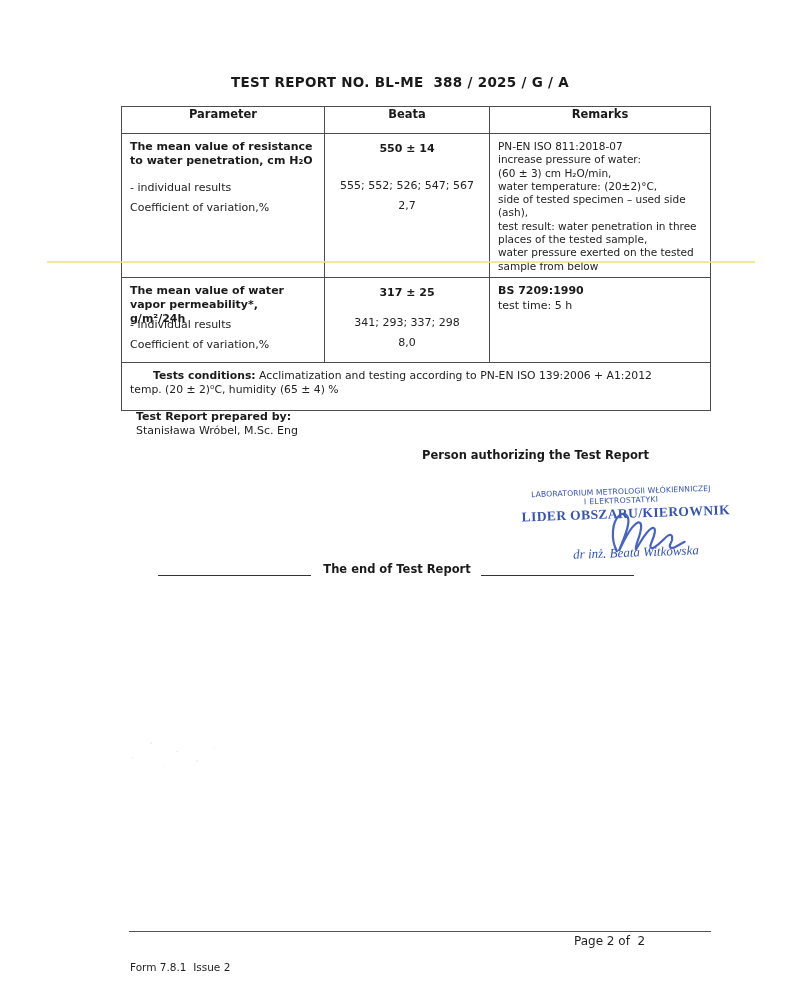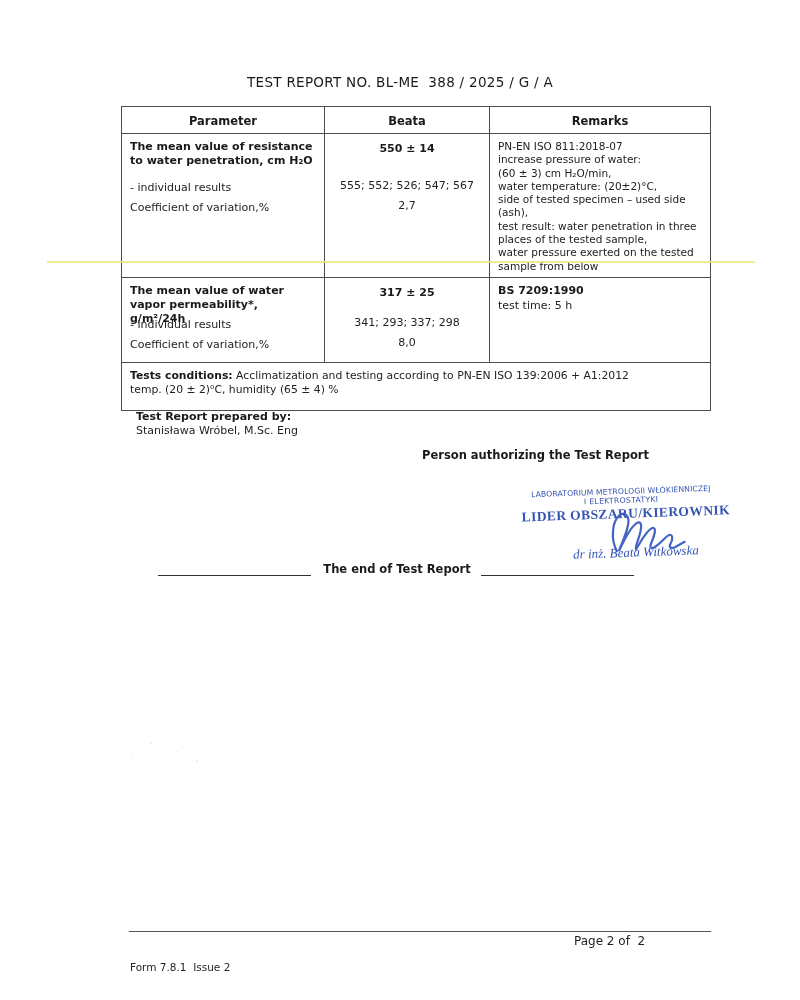--- a/index.html
+++ b/index.html
@@ -3,56 +3,56 @@
 <meta charset="utf-8">
 <style>
   * { margin:0; padding:0; box-sizing:border-box; }
   html,body { background:#ffffff; }
   body { width:800px; height:1000px; position:relative; font-family:"DejaVu Sans","Liberation Sans",sans-serif; color:#1f1f1f; }
 
   .sheet { position:absolute; inset:0; background:#ffffff; overflow:hidden; }
 
   .report-title {
     position:absolute; top:74px; left:0; width:800px;
-    text-align:center; font-size:13.5px; font-weight:normal;
+    text-align:center; font-size:13.5px; font-weight:bold;
     letter-spacing:0.3px; white-space:pre; color:#1a1a1a;
   }
 
   table.report-table {
     position:absolute; left:121px; top:106px;
     width:589px; border-collapse:collapse; table-layout:fixed;
     font-size:11px; color:#222;
   }
   .report-table col.c1 { width:203px; }
   .report-table col.c2 { width:165px; }
   .report-table col.c3 { width:221px; }
   .report-table th, .report-table td {
     border:1.5px solid #4d4d4d; vertical-align:top; padding:6px 8px 4px 8px;
   }
-  .report-table th { font-size:11.5px; font-weight:bold; text-align:center; height:27px; padding-top:7px; color:#1a1a1a; }
+  .report-table th { font-size:11.5px; font-weight:bold; text-align:center; height:27px; padding-top:0; color:#1a1a1a; }
   tr.data-row-1 { height:139px; }
   tr.data-row-2 { height:82px; }
   tr.conditions-row { height:48px; }
 
   .param-title { font-weight:bold; line-height:14px; color:#1a1a1a; }
   .slot-r1 { height:41px; }
   .slot-r2 { height:34px; }
   .sub-label { height:20px; line-height:14px; }
   .val-col { text-align:center; }
   .mean-value { font-weight:bold; padding-top:2px; color:#1a1a1a; }
   .val-slot-r1 { height:39px; }
   .val-slot-r2 { height:32px; }
   .sub-value { height:20px; line-height:14px; }
 
   .remarks-block { font-size:10.5px; line-height:13.3px; white-space:pre-line; color:#222; }
   .remarks-title-bold { font-size:11px; font-weight:bold; line-height:14px; color:#1a1a1a; }
   .remarks-sub { font-size:11px; line-height:15px; }
 
   .conditions-cell { font-size:10.8px; line-height:14.5px; }
-  .conditions-label { font-weight:bold; color:#1a1a1a; }
+  .conditions-label { font-weight:bold; color:#1a1a1a;margin-left:23px; }
 
   .prepared-block { position:absolute; left:136px; top:410px; font-size:11px; line-height:14px; }
   .prepared-label { font-weight:bold; color:#1a1a1a; }
 
   .authorizing { position:absolute; left:422px; top:448px; font-size:11.5px; font-weight:bold; color:#1a1a1a; }
 
   .stamp {
     position:absolute; left:522px; top:487px; width:200px;
     color:#3453b3; transform:rotate(-2deg); text-align:center;
   }

